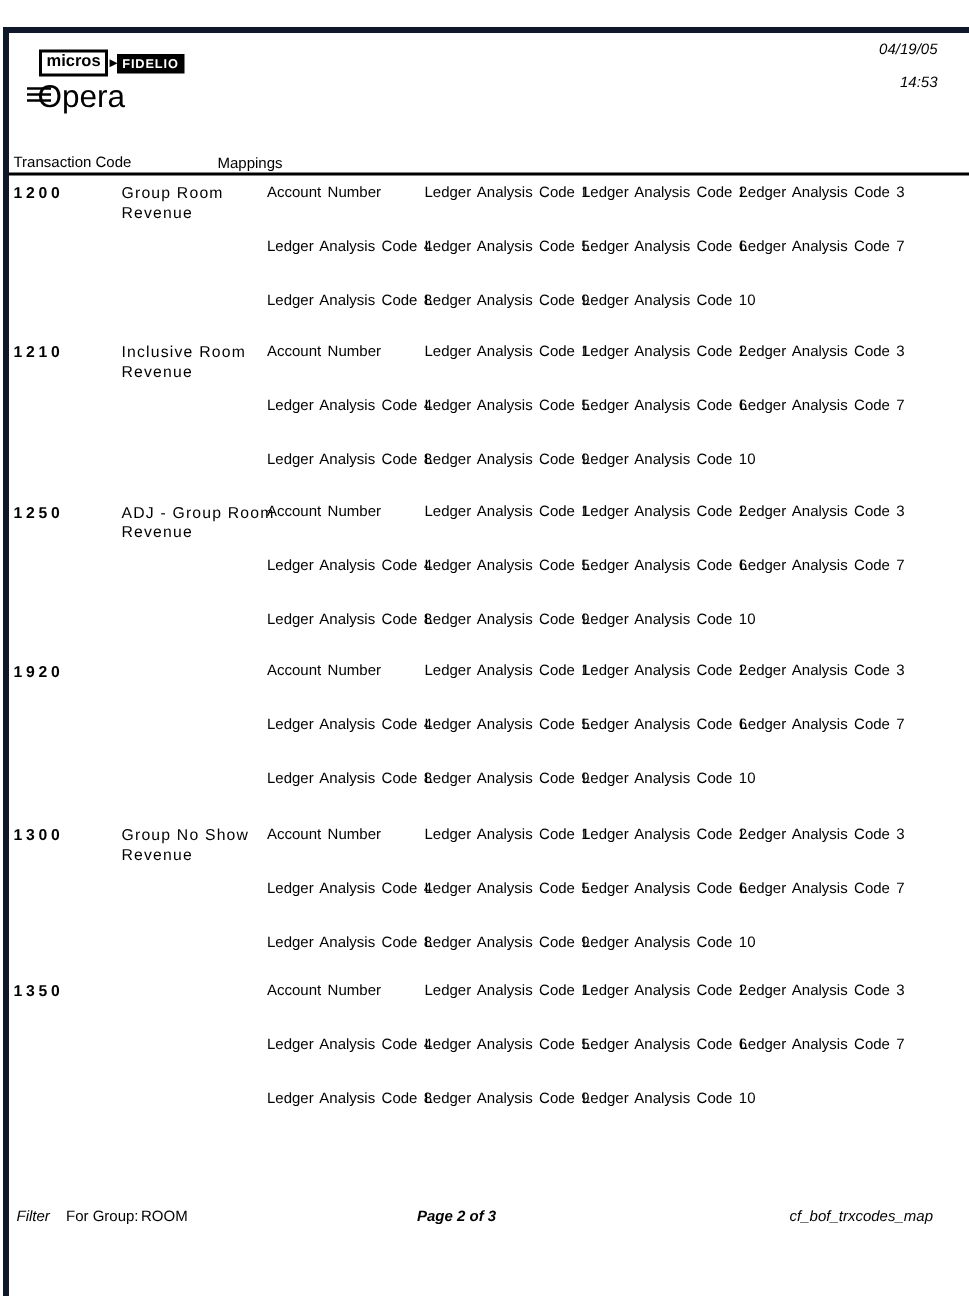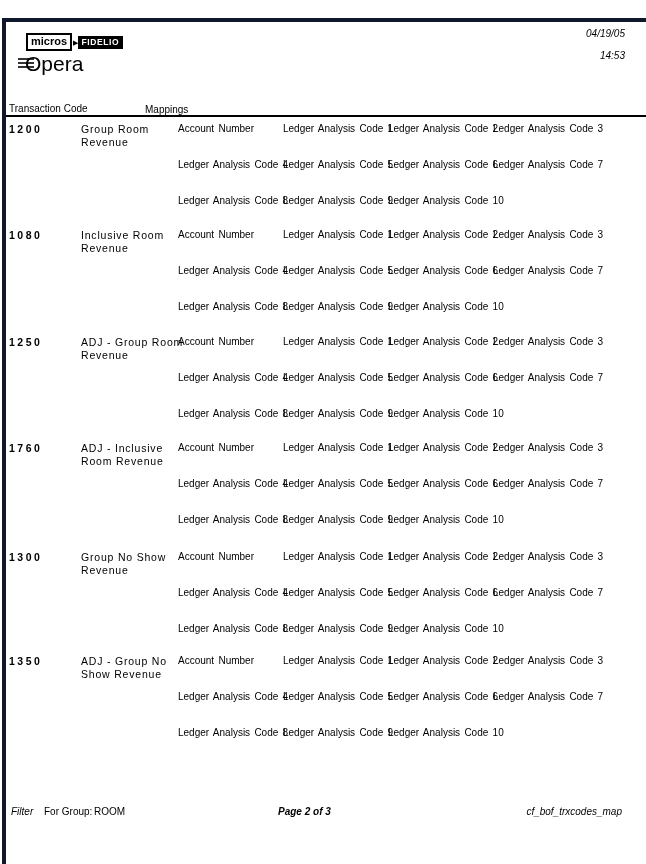--- a/index.html
+++ b/index.html
@@ -115,21 +115,21 @@
         <div class="map-cell" style="left: 487px; top: 0px;">Ledger Analysis Code 3</div>
         <div class="map-cell" style="left: 172px; top: 36px;">Ledger Analysis Code 4</div>
         <div class="map-cell" style="left: 277px; top: 36px;">Ledger Analysis Code 5</div>
         <div class="map-cell" style="left: 382px; top: 36px;">Ledger Analysis Code 6</div>
         <div class="map-cell" style="left: 487px; top: 36px;">Ledger Analysis Code 7</div>
         <div class="map-cell" style="left: 172px; top: 72px;">Ledger Analysis Code 8</div>
         <div class="map-cell" style="left: 277px; top: 72px;">Ledger Analysis Code 9</div>
         <div class="map-cell" style="left: 382px; top: 72px;">Ledger Analysis Code 10</div>
       </div>
       <div class="block" style="top: 207px;">
-        <div class="trx-code">1080</div>
+        <div class="trx-code">1210</div>
         <div class="trx-desc">
           <div>Inclusive Room</div>
           <div>Revenue</div>
         </div>
         <div class="map-cell" style="left: 172px; top: 0px;">Account Number</div>
         <div class="map-cell" style="left: 277px; top: 0px;">Ledger Analysis Code 1</div>
         <div class="map-cell" style="left: 382px; top: 0px;">Ledger Analysis Code 2</div>
         <div class="map-cell" style="left: 487px; top: 0px;">Ledger Analysis Code 3</div>
         <div class="map-cell" style="left: 172px; top: 36px;">Ledger Analysis Code 4</div>
         <div class="map-cell" style="left: 277px; top: 36px;">Ledger Analysis Code 5</div>
@@ -151,25 +151,21 @@
         <div class="map-cell" style="left: 487px; top: 0px;">Ledger Analysis Code 3</div>
         <div class="map-cell" style="left: 172px; top: 36px;">Ledger Analysis Code 4</div>
         <div class="map-cell" style="left: 277px; top: 36px;">Ledger Analysis Code 5</div>
         <div class="map-cell" style="left: 382px; top: 36px;">Ledger Analysis Code 6</div>
         <div class="map-cell" style="left: 487px; top: 36px;">Ledger Analysis Code 7</div>
         <div class="map-cell" style="left: 172px; top: 72px;">Ledger Analysis Code 8</div>
         <div class="map-cell" style="left: 277px; top: 72px;">Ledger Analysis Code 9</div>
         <div class="map-cell" style="left: 382px; top: 72px;">Ledger Analysis Code 10</div>
       </div>
       <div class="block" style="top: 420px;">
-        <div class="trx-code">1760</div>
-        <div class="trx-desc">
-          <div>ADJ - Inclusive</div>
-          <div>Room Revenue</div>
-        </div>
+        <div class="trx-code">1920</div>
         <div class="map-cell" style="left: 172px; top: 0px;">Account Number</div>
         <div class="map-cell" style="left: 277px; top: 0px;">Ledger Analysis Code 1</div>
         <div class="map-cell" style="left: 382px; top: 0px;">Ledger Analysis Code 2</div>
         <div class="map-cell" style="left: 487px; top: 0px;">Ledger Analysis Code 3</div>
         <div class="map-cell" style="left: 172px; top: 36px;">Ledger Analysis Code 4</div>
         <div class="map-cell" style="left: 277px; top: 36px;">Ledger Analysis Code 5</div>
         <div class="map-cell" style="left: 382px; top: 36px;">Ledger Analysis Code 6</div>
         <div class="map-cell" style="left: 487px; top: 36px;">Ledger Analysis Code 7</div>
         <div class="map-cell" style="left: 172px; top: 72px;">Ledger Analysis Code 8</div>
         <div class="map-cell" style="left: 277px; top: 72px;">Ledger Analysis Code 9</div>
@@ -188,24 +184,20 @@
         <div class="map-cell" style="left: 172px; top: 36px;">Ledger Analysis Code 4</div>
         <div class="map-cell" style="left: 277px; top: 36px;">Ledger Analysis Code 5</div>
         <div class="map-cell" style="left: 382px; top: 36px;">Ledger Analysis Code 6</div>
         <div class="map-cell" style="left: 487px; top: 36px;">Ledger Analysis Code 7</div>
         <div class="map-cell" style="left: 172px; top: 72px;">Ledger Analysis Code 8</div>
         <div class="map-cell" style="left: 277px; top: 72px;">Ledger Analysis Code 9</div>
         <div class="map-cell" style="left: 382px; top: 72px;">Ledger Analysis Code 10</div>
       </div>
       <div class="block" style="top: 633px;">
         <div class="trx-code">1350</div>
-        <div class="trx-desc">
-          <div>ADJ - Group No</div>
-          <div>Show Revenue</div>
-        </div>
         <div class="map-cell" style="left: 172px; top: 0px;">Account Number</div>
         <div class="map-cell" style="left: 277px; top: 0px;">Ledger Analysis Code 1</div>
         <div class="map-cell" style="left: 382px; top: 0px;">Ledger Analysis Code 2</div>
         <div class="map-cell" style="left: 487px; top: 0px;">Ledger Analysis Code 3</div>
         <div class="map-cell" style="left: 172px; top: 36px;">Ledger Analysis Code 4</div>
         <div class="map-cell" style="left: 277px; top: 36px;">Ledger Analysis Code 5</div>
         <div class="map-cell" style="left: 382px; top: 36px;">Ledger Analysis Code 6</div>
         <div class="map-cell" style="left: 487px; top: 36px;">Ledger Analysis Code 7</div>
         <div class="map-cell" style="left: 172px; top: 72px;">Ledger Analysis Code 8</div>
         <div class="map-cell" style="left: 277px; top: 72px;">Ledger Analysis Code 9</div>

